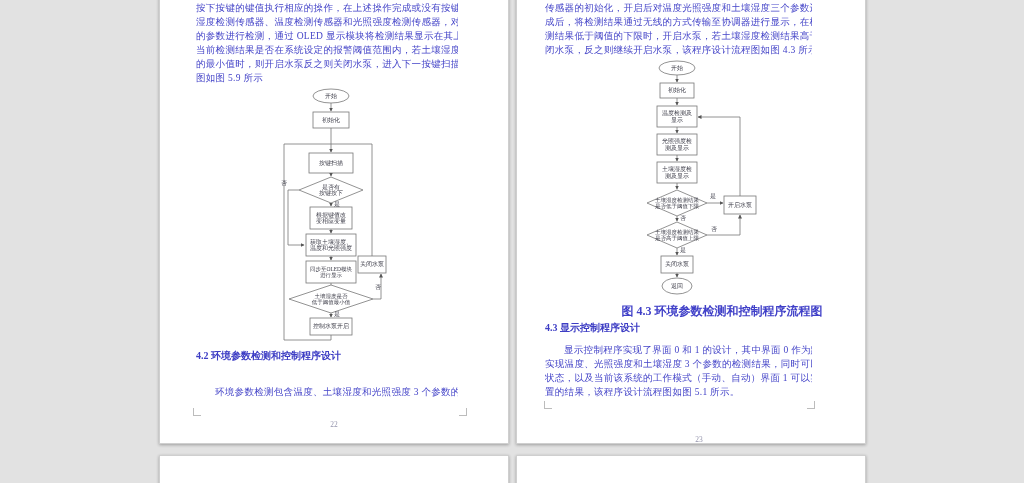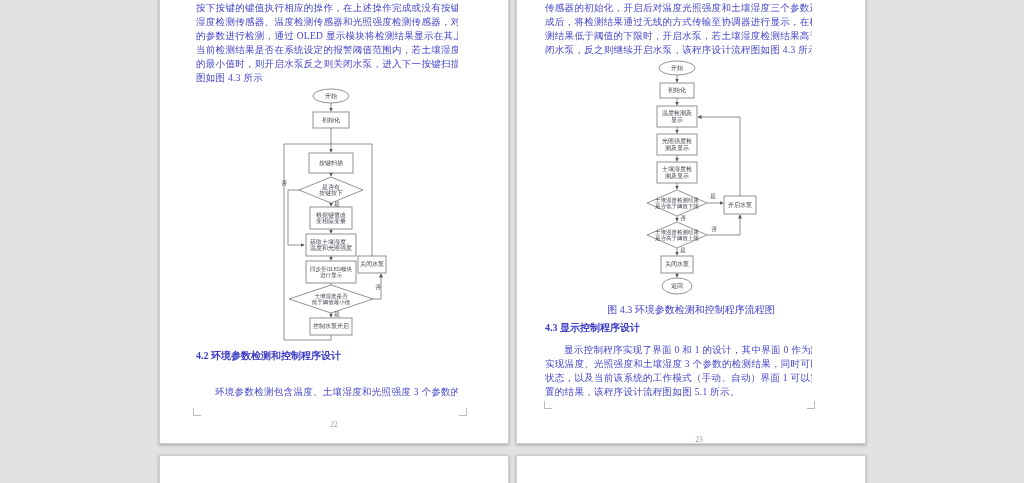--- a/index.html
+++ b/index.html
@@ -7,21 +7,21 @@
        font-family:"Liberation Serif","DejaVu Serif",serif;}
   .page{position:absolute;width:350px;background:#ffffff;border:1px solid #cfcfcf;
         box-shadow:0 1px 3px rgba(0,0,0,.30);box-sizing:border-box;}
   .page-main{top:-20px;height:464px;}
   .page-next{top:455px;height:80px;}
   .para{position:absolute;}
   .pline{height:14px;font-size:9.5px;line-height:14px;color:#4444c8;
          white-space:nowrap;overflow:hidden;letter-spacing:.3px;}
   .indent{text-indent:19px;}
   .h2{position:absolute;font-weight:bold;font-size:10px;color:#3d3dc4;white-space:nowrap;}
-  .cap{position:absolute;width:100%;text-align:center;font-weight:normal;font-size:10px;color:#4040c8;}
+  .cap{position:absolute;width:100%;text-align:center;font-weight:bold;font-size:12px;color:#4040c8;margin-left:31px;}
   .pnum{position:absolute;width:100%;text-align:center;font-size:7.5px;color:#9595ad;}
   .fsvg{position:absolute;left:0;top:0;}
   .fnode{position:absolute;display:flex;flex-direction:column;align-items:center;
          justify-content:center;text-align:center;font-size:6px;line-height:6.5px;
          color:#3a3a46;white-space:nowrap;}
   .fsmall{font-size:5.5px;line-height:6px;}
   .elab{position:absolute;font-size:6px;line-height:6px;color:#3a3a46;}
   .cm{position:absolute;width:7px;height:7px;}
   .cml{border-left:1px solid #bcbcbc;border-bottom:1px solid #bcbcbc;}
   .cmr{border-right:1px solid #bcbcbc;border-bottom:1px solid #bcbcbc;}
@@ -30,21 +30,21 @@
 <body>
 
 <div class="page page-main" style="left:159px;">
 
   <div class="para" style="left:36px;top:20px;width:262px;">
     <div class="pline">按下按键的键值执行相应的操作，在上述操作完成或没有按键按下时，通过土壤</div>
     <div class="pline">湿度检测传感器、温度检测传感器和光照强度检测传感器，对当前黄瓜种植环境</div>
     <div class="pline">的参数进行检测，通过 OLED 显示模块将检测结果显示在其上并通过代码识别</div>
     <div class="pline">当前检测结果是否在系统设定的报警阈值范围内，若土壤湿度检测结果低于阈值</div>
     <div class="pline">的最小值时，则开启水泵反之则关闭水泵，进入下一按键扫描循环，该主程序流程</div>
-    <div class="pline">图如图 4.3 所示</div>
+    <div class="pline">图如图 5.9 所示</div>
   </div>
 
   <svg class="fsvg" width="350" height="464" viewBox="0 0 350 464">
     <defs>
       <marker id="arL" viewBox="0 0 8 8" refX="7" refY="4" markerWidth="5" markerHeight="5" orient="auto-start-reverse">
         <path d="M0,0L8,4L0,8z" fill="#555"></path>
       </marker>
     </defs>
     <g fill="none" stroke="#777" stroke-width="0.8">
       <ellipse cx="171" cy="115" rx="18" ry="7"></ellipse>

